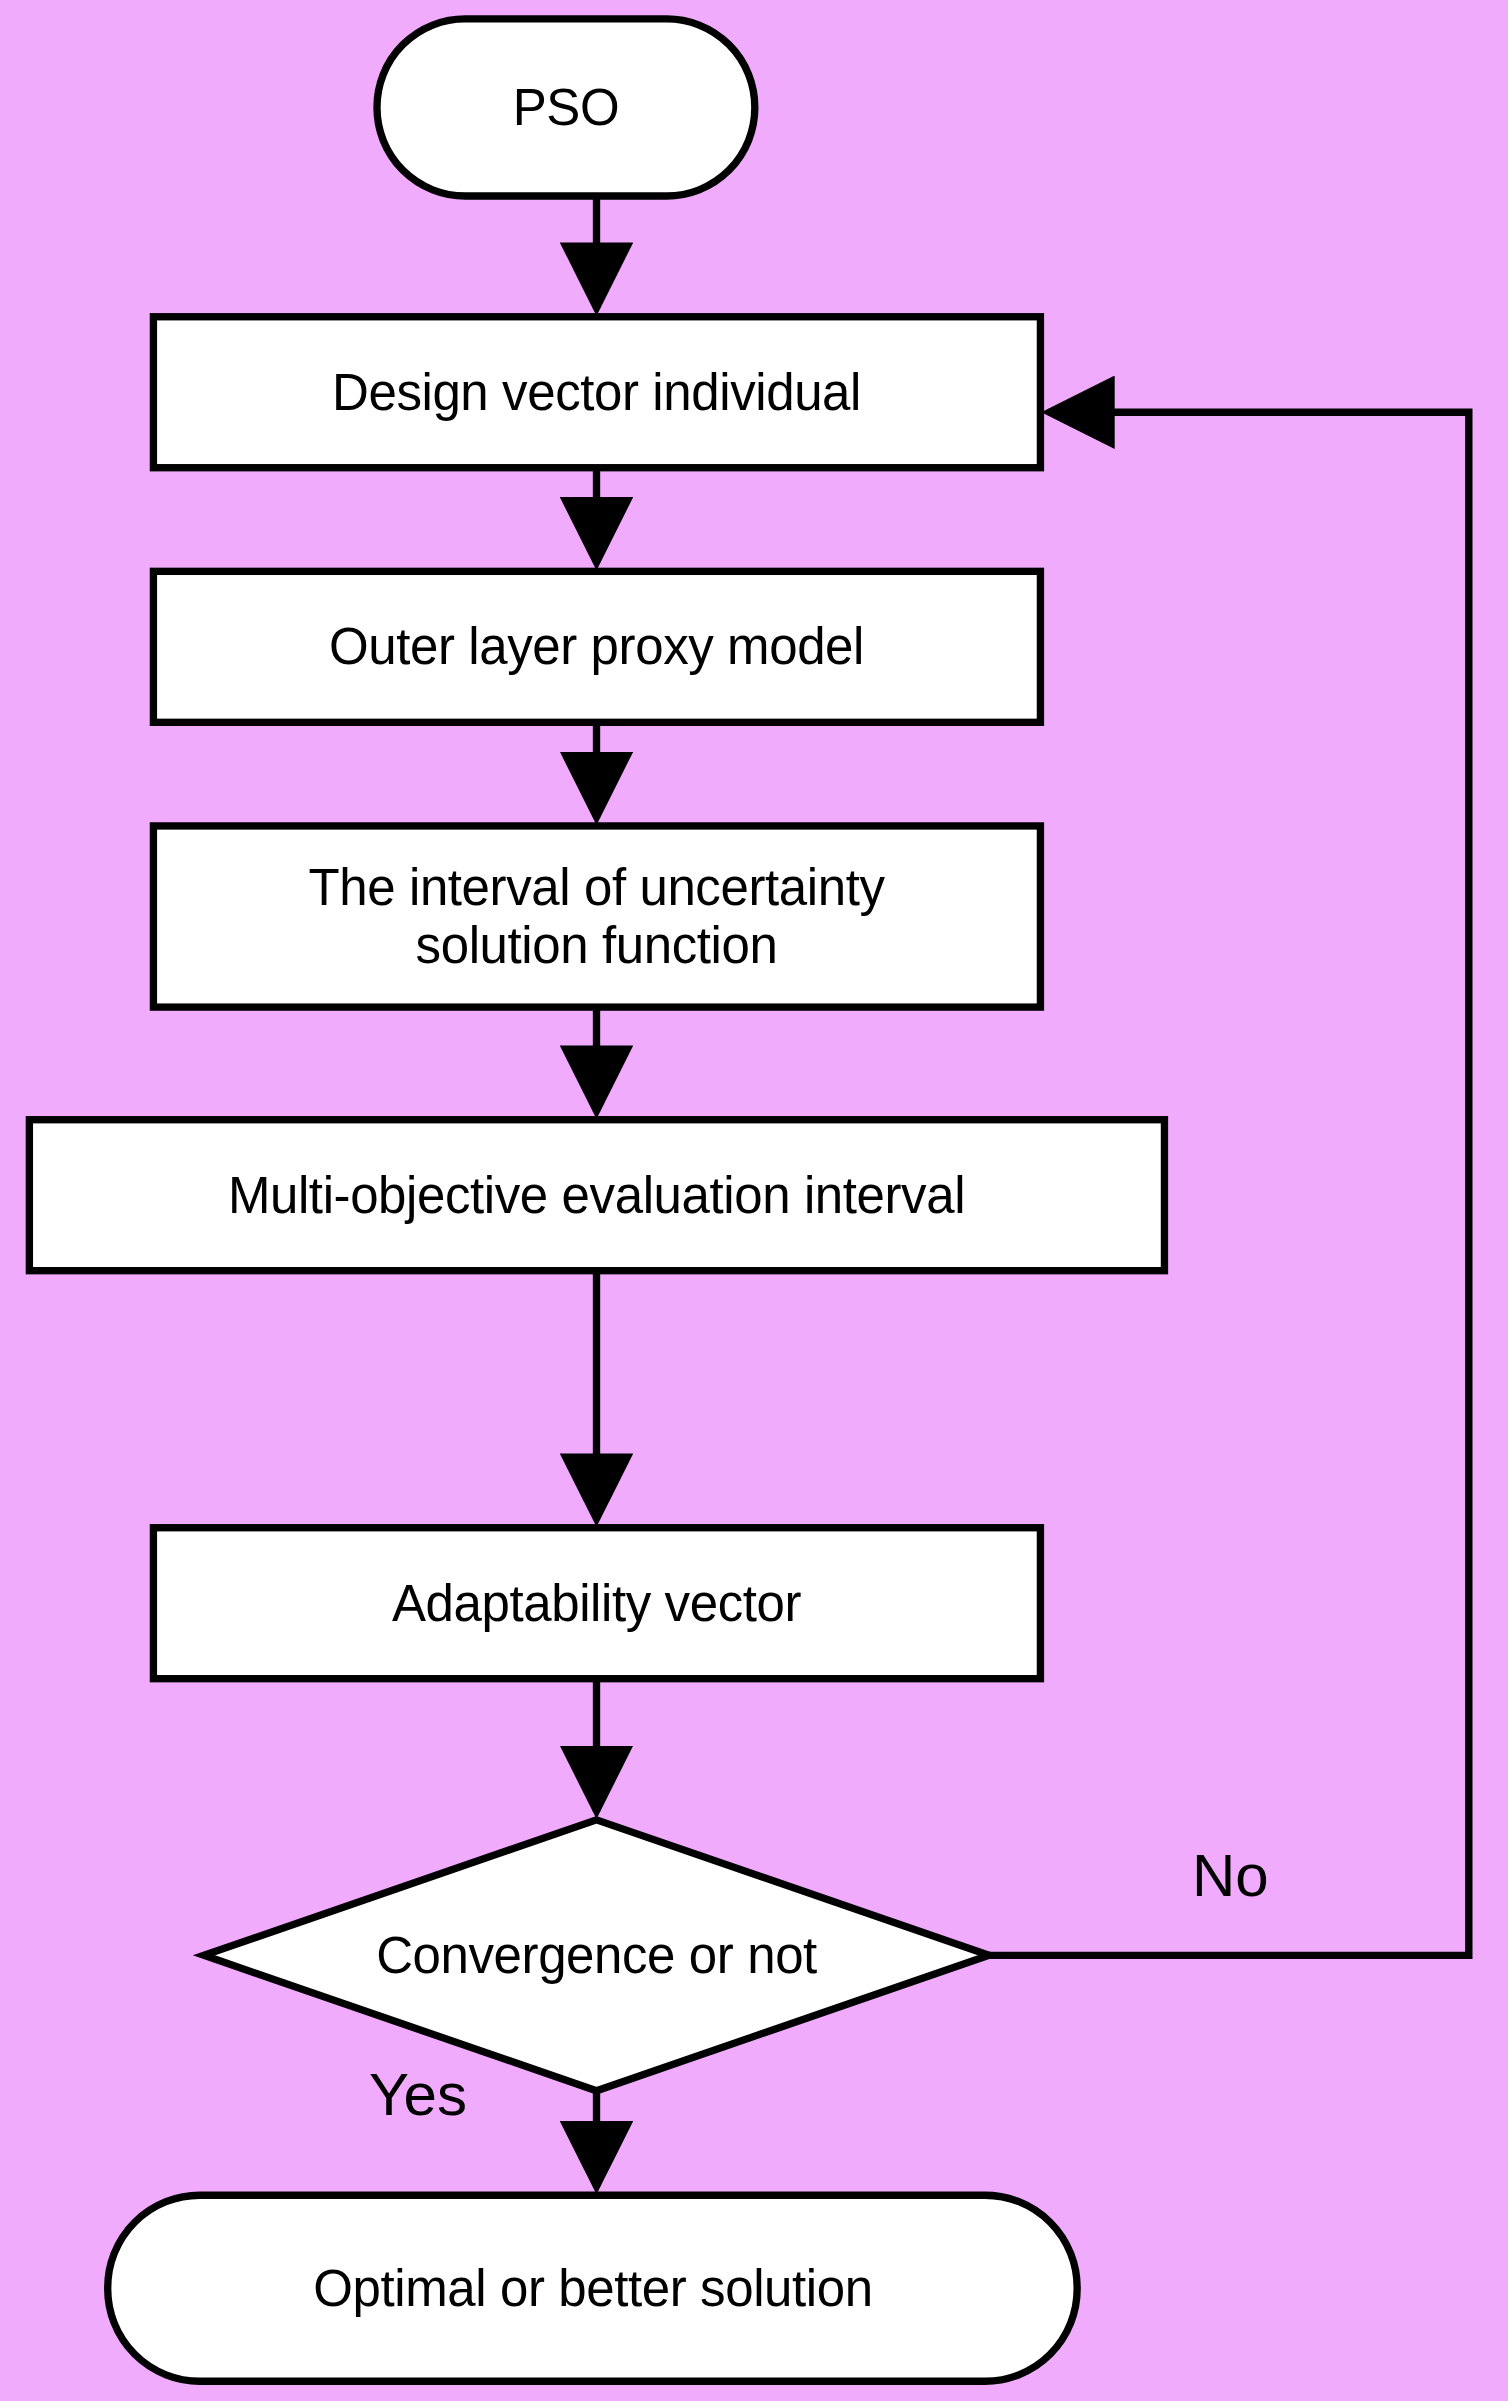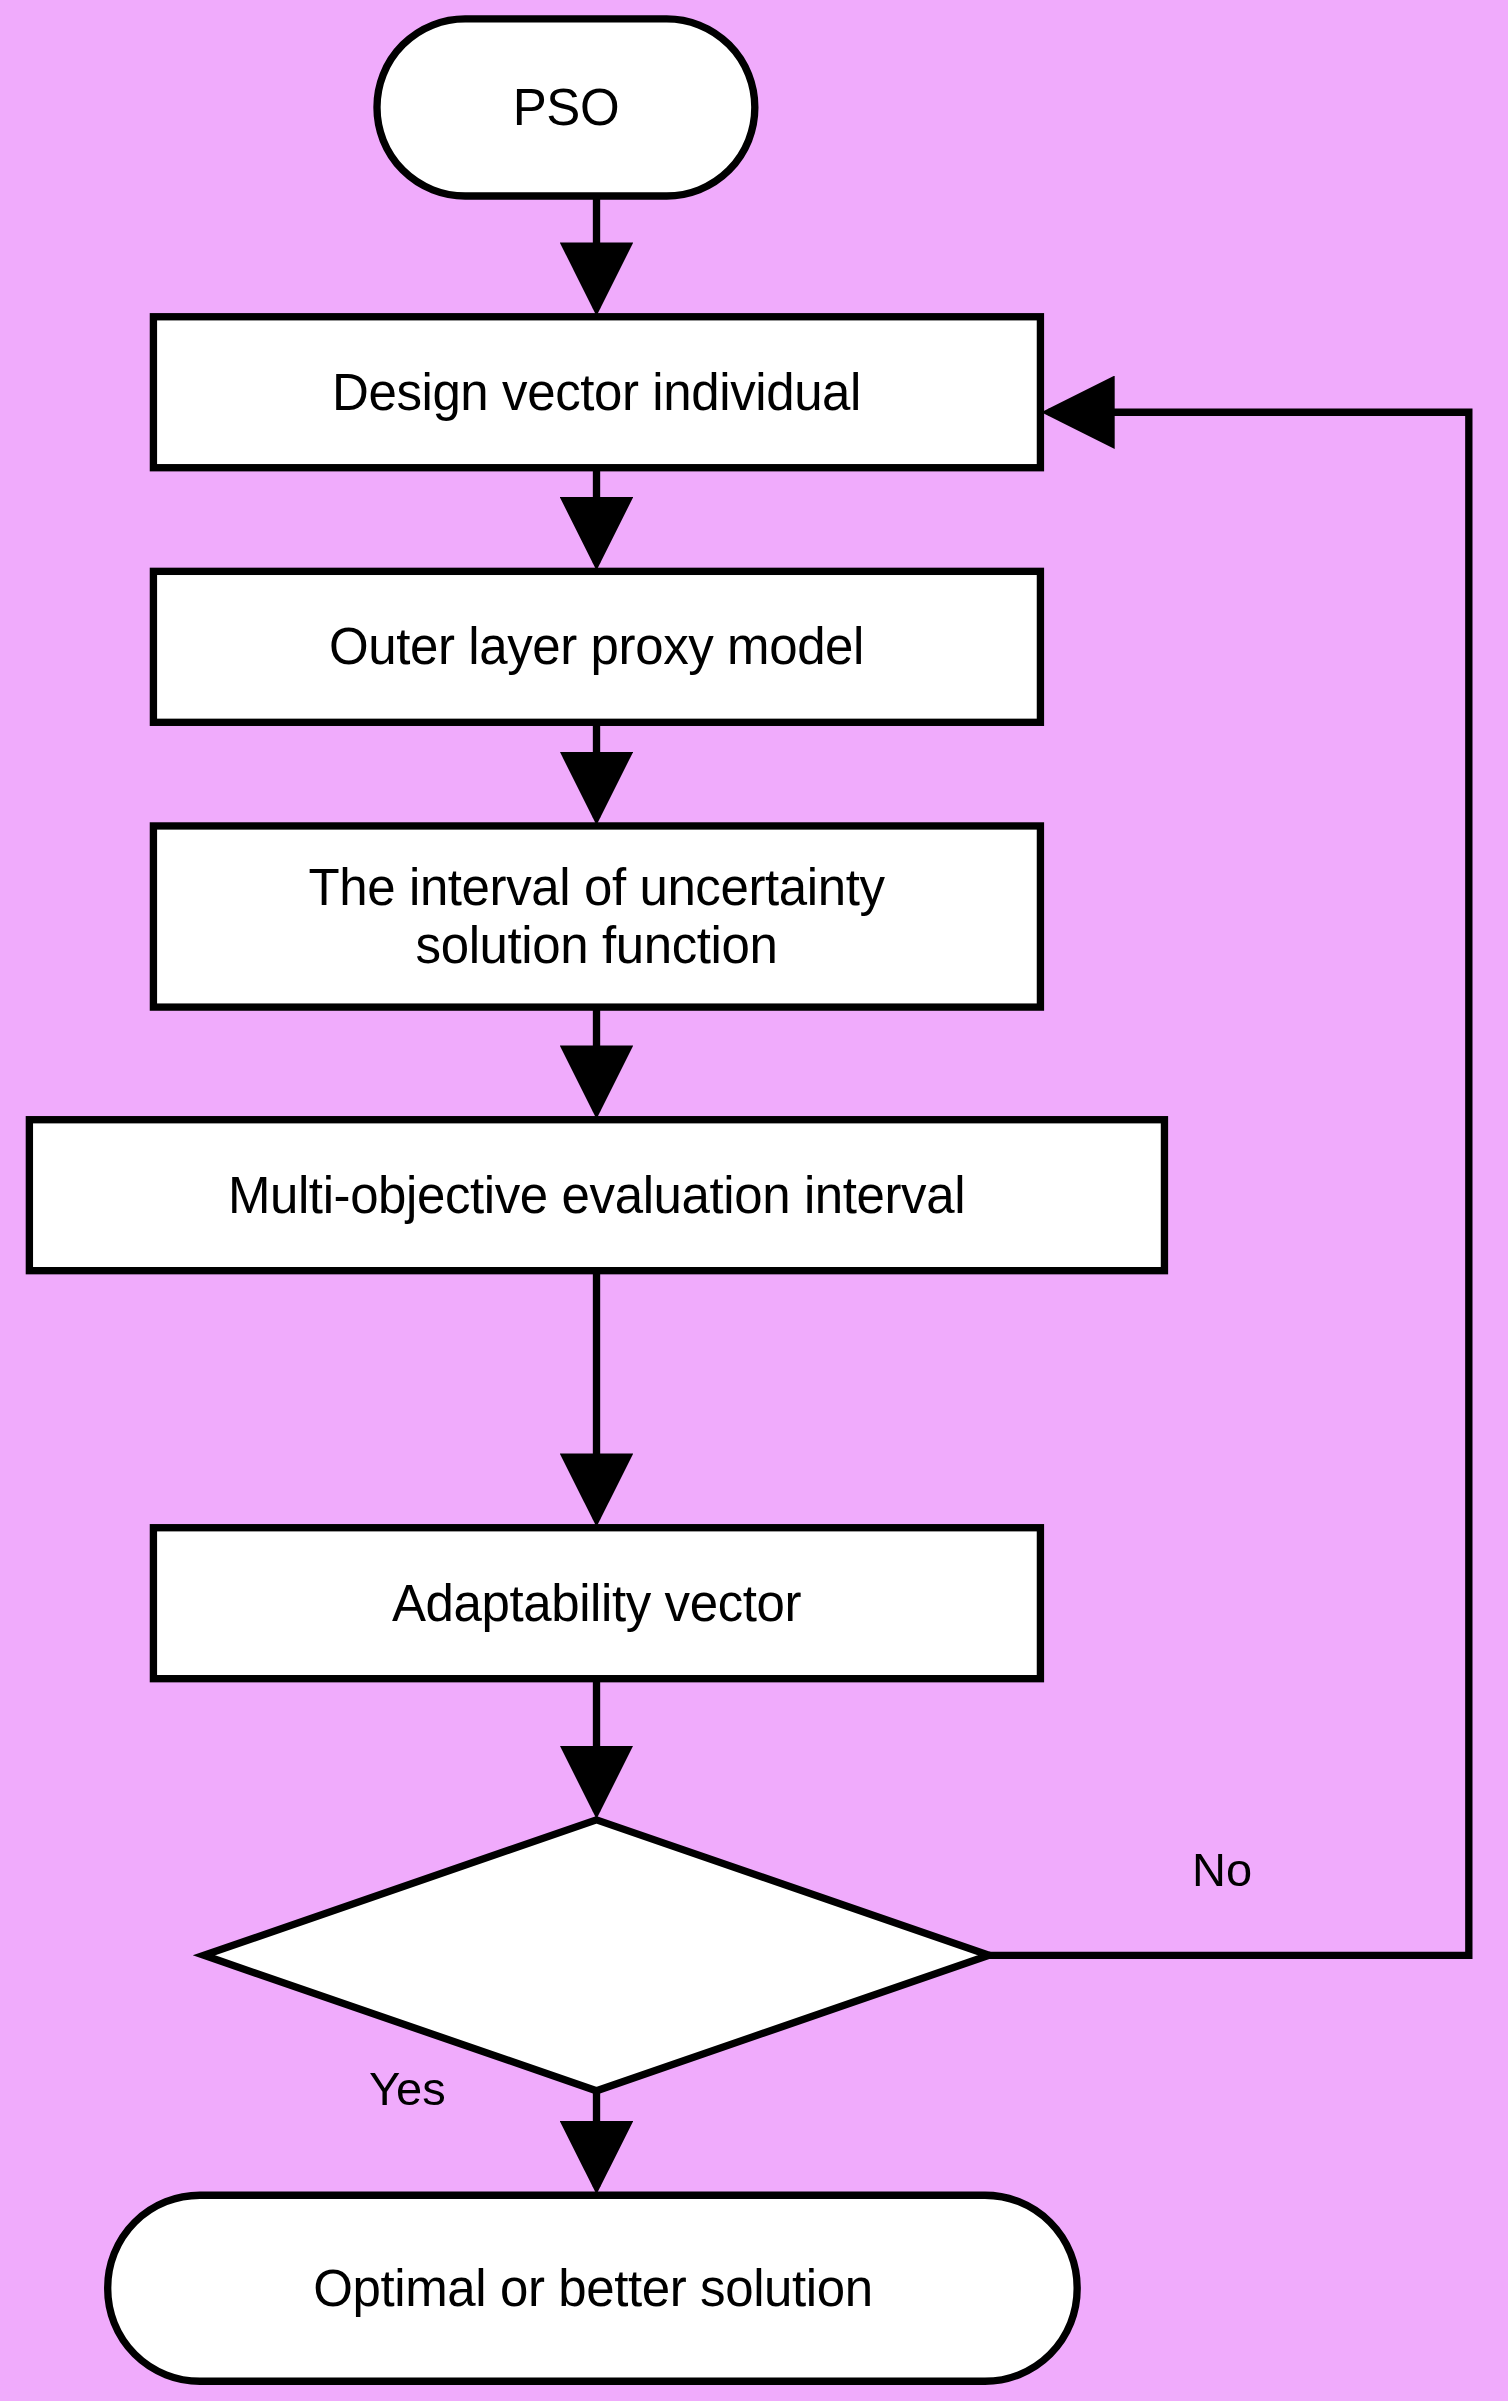--- a/index.html
+++ b/index.html
@@ -35,21 +35,21 @@
     font-size: 51px;
     line-height: 1.12;
     letter-spacing: -0.4px;
     pointer-events: none;
     white-space: pre-line;
   }
   .edge-label {
     position: absolute;
     color: #000000;
     font-family: "Liberation Sans", sans-serif;
-    font-size: 47px;
+    font-size: 60px;
     line-height: 1;
     white-space: nowrap;
   }
 </style>
 </head>
 <body>
 
 <div id="flowchart-root">
 
   <svg id="flow-svg" viewBox="0 0 1848 2942" xmlns="http://www.w3.org/2000/svg">
@@ -98,20 +98,21 @@
 
   <div class="node-label" style="left:153px; top:317px; width:887px; height:151px;">Design vector individual</div>
 
   <div class="node-label" style="left:153px; top:826px; width:887px; height:181px;">The interval of uncertainty
 solution function</div>
 
   <div class="node-label" style="left:29px; top:1120px; width:1135px; height:151px;">Multi-objective evaluation interval</div>
 
   <div class="node-label" style="left:153px; top:1528px; width:887px; height:151px;">Adaptability vector</div>
 
+  <div class="node-label" style="left:204px; top:1882px; width:785px; height:147px;">Convergence or not</div>
 
   <div class="node-label" style="left:108px; top:2196px; width:970px; height:186px;">Optimal or better solution</div>
 
   <div class="edge-label" style="left:1192px; top:1846px;">No</div>
 
   <div class="edge-label" style="left:369px; top:2065px;">Yes</div>
 
 </div>
 
 

